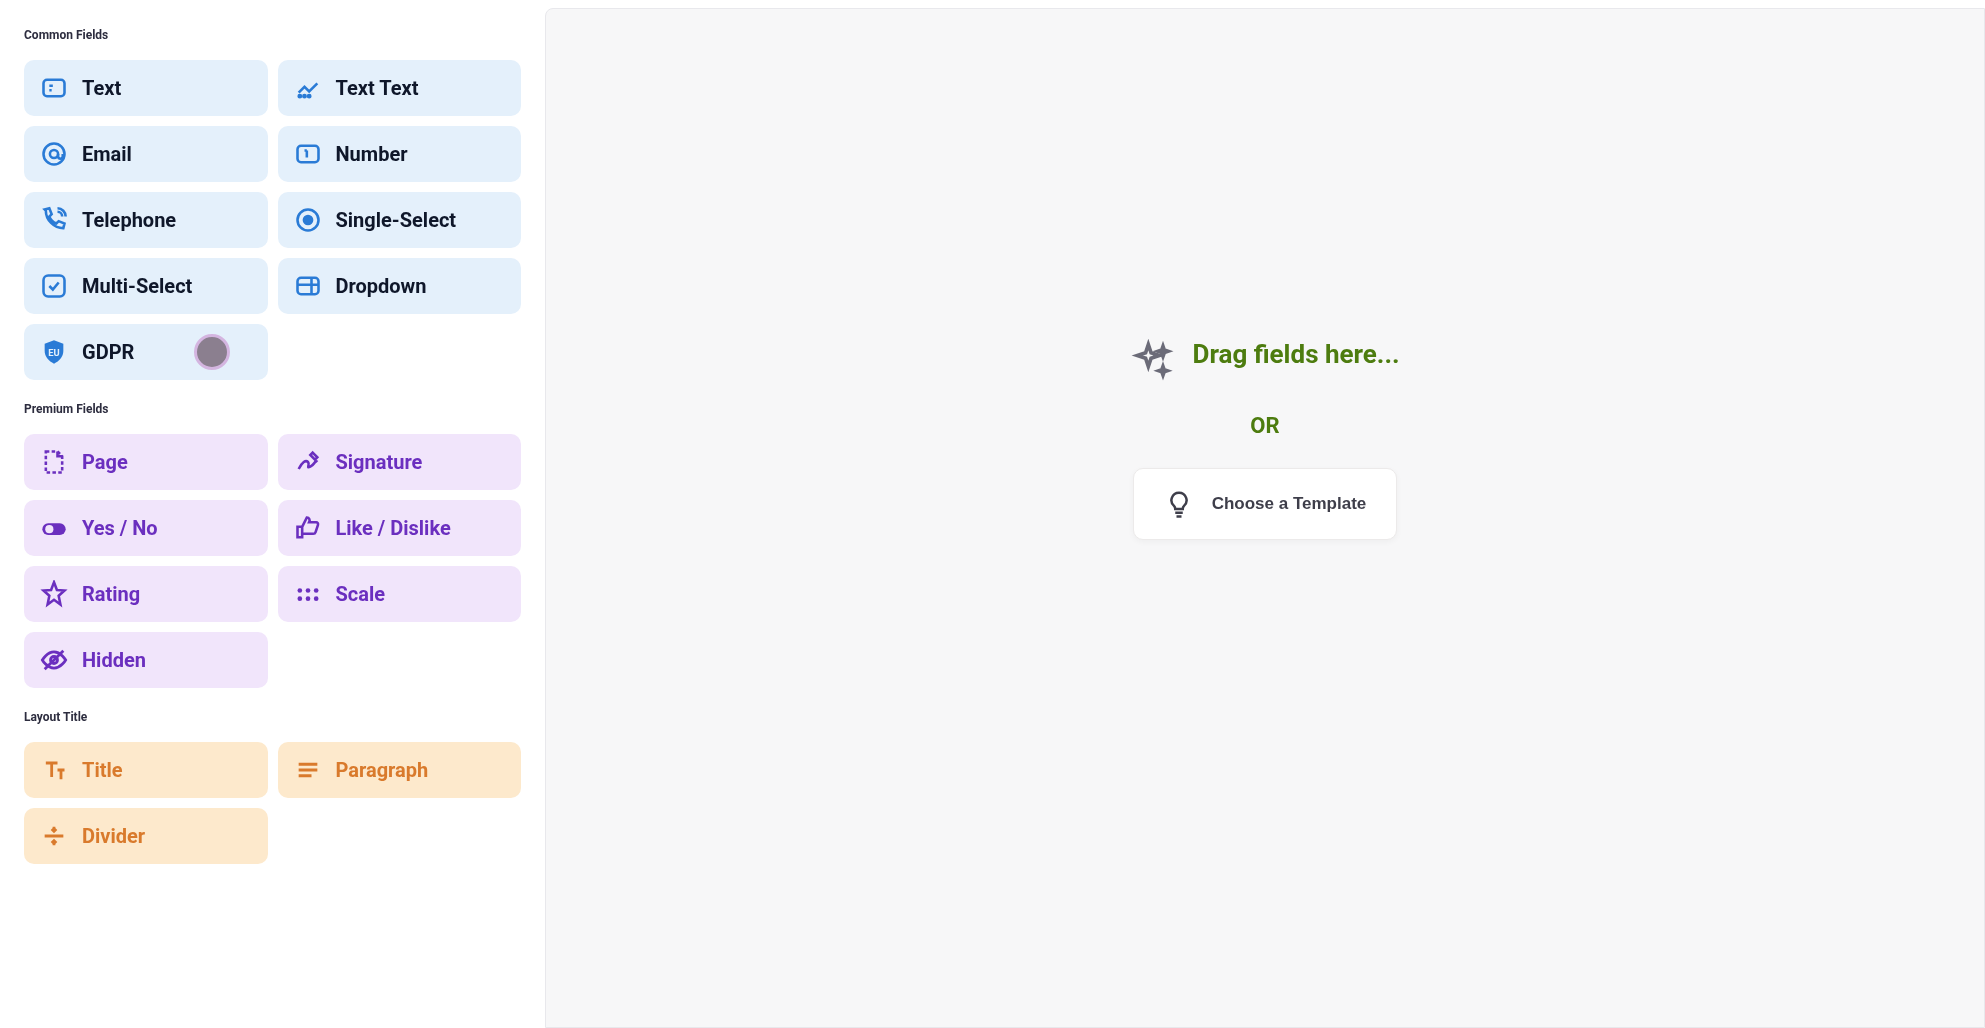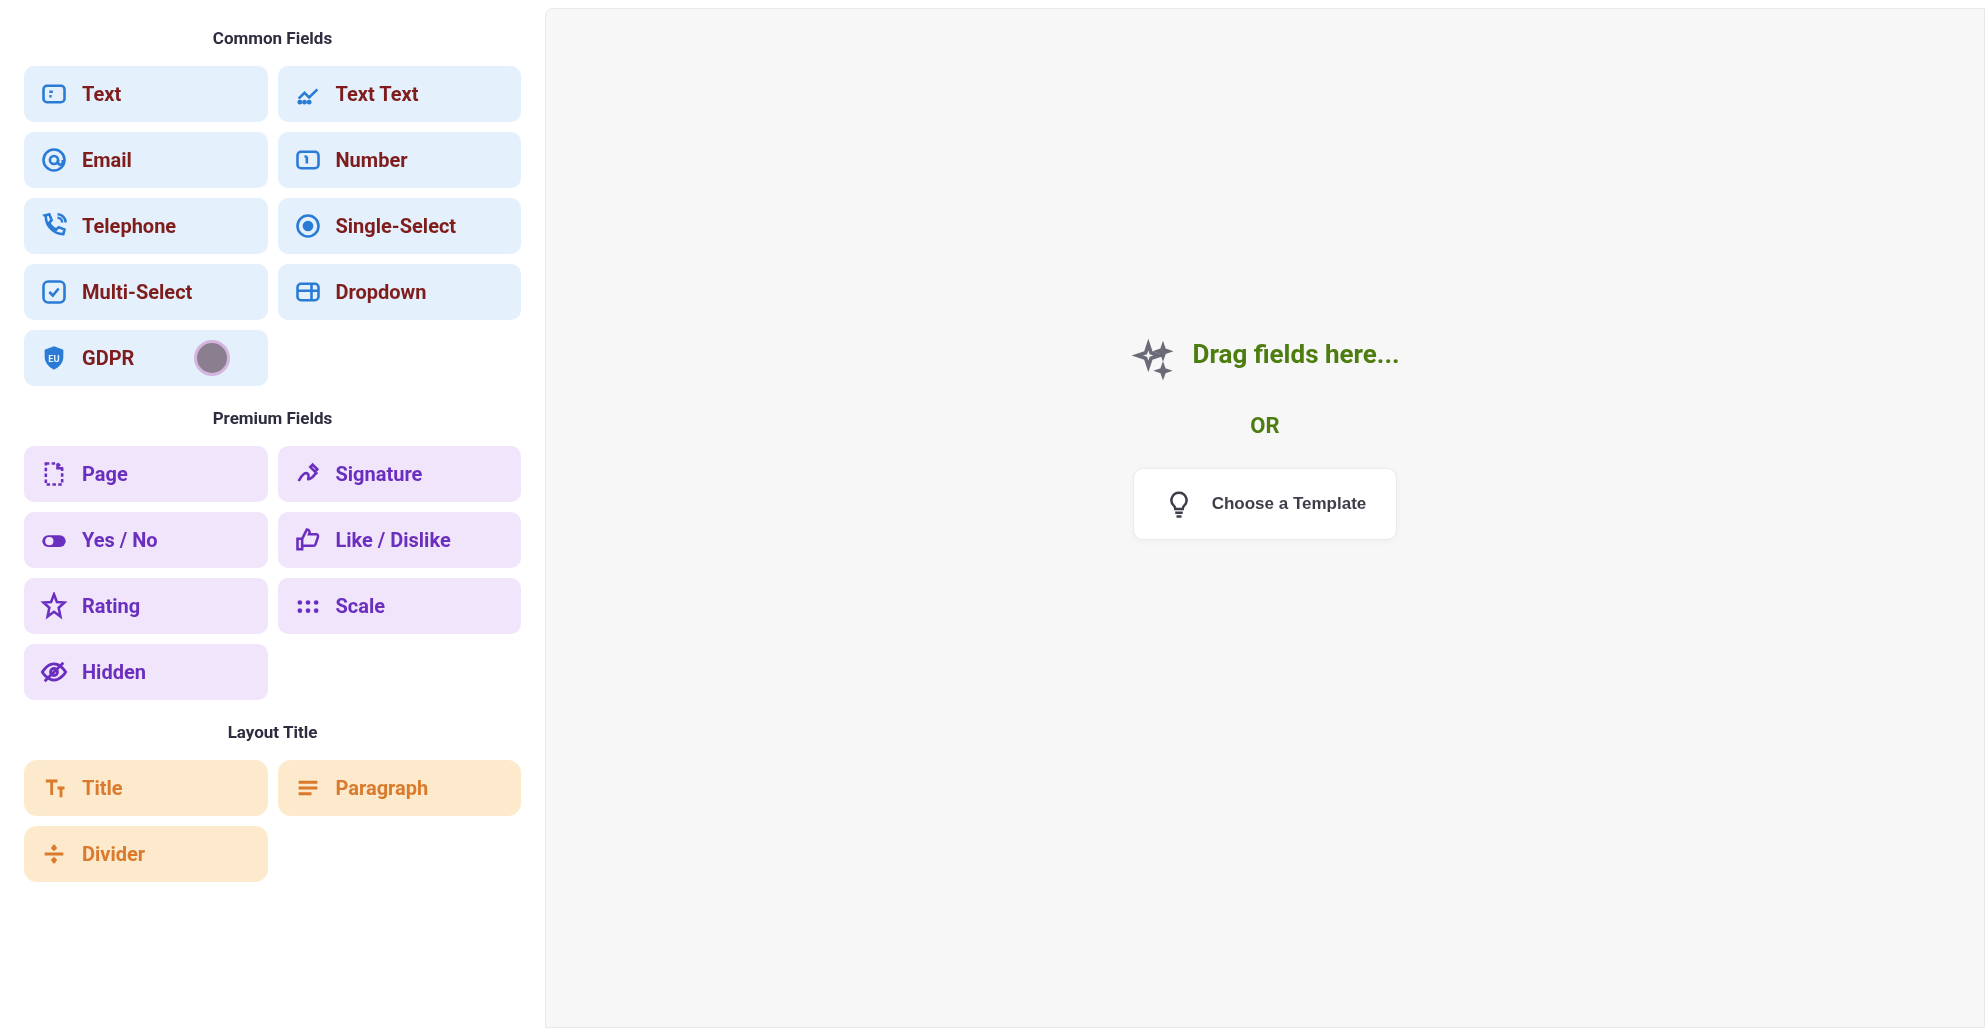--- a/index.html
+++ b/index.html
@@ -10,48 +10,47 @@
   height: 1028px;
   display: flex;
   overflow: hidden;
 }
 .sidebar {
   width: 545px;
   padding: 28px 24px;
   background: #ffffff;
 }
 .section-title {
-  font-size: 17px;
+  font-size: 12px;
   font-weight: 700;
   color: #2d2d3f;
   margin-bottom: 18px;
   margin-top: 10px;
-  text-align: center;
 }
 .section-title:first-child { margin-top: 0; }
 .field-grid {
   display: grid;
   grid-template-columns: 1fr 1fr;
   gap: 10px;
   margin-bottom: 22px;
 }
 .field-item {
   display: flex;
   align-items: center;
   gap: 14px;
   padding: 14px 16px;
   border-radius: 10px;
   cursor: grab;
   font-size: 20px;
   font-weight: 700;
   position: relative;
 }
-.field-item.common { background: #e4f0fb; color: #7f1d1d; }
+.field-item.common { background: #e4f0fb; color: #0f172a; }
 .field-item.premium { background: #f1e5fb; color: #6b2fbf; }
-.field-item.layout { background: #fde9cc; color: #d97a2c; border-radius: 13px; }
+.field-item.layout { background: #fde9cc; color: #d97a2c; }
 .field-icon {
   width: 28px;
   height: 28px;
   display: flex;
   align-items: flex-start;
   justify-content: center;
   flex-shrink: 0;
 }
 .field-icon svg { width: 28px; height: 28px; }
 .field-item.common .field-icon svg { stroke: #2a7bd6; fill: none; }

